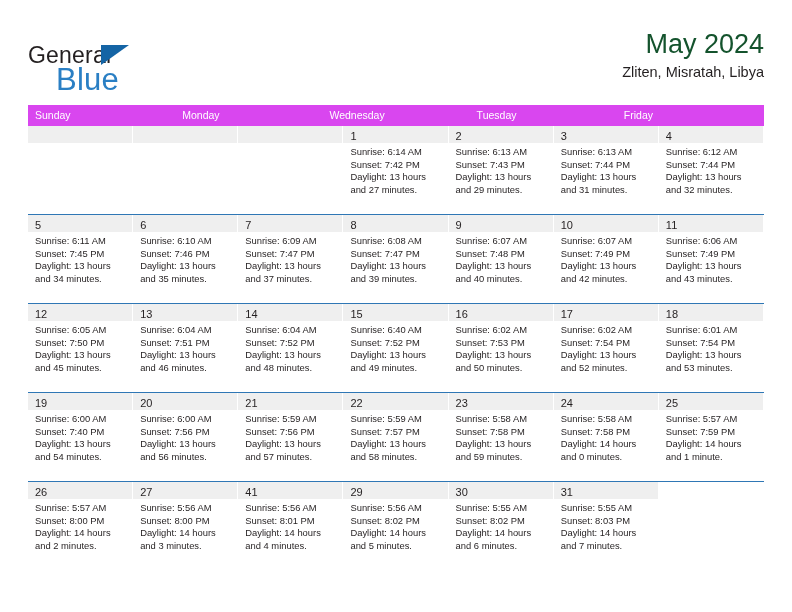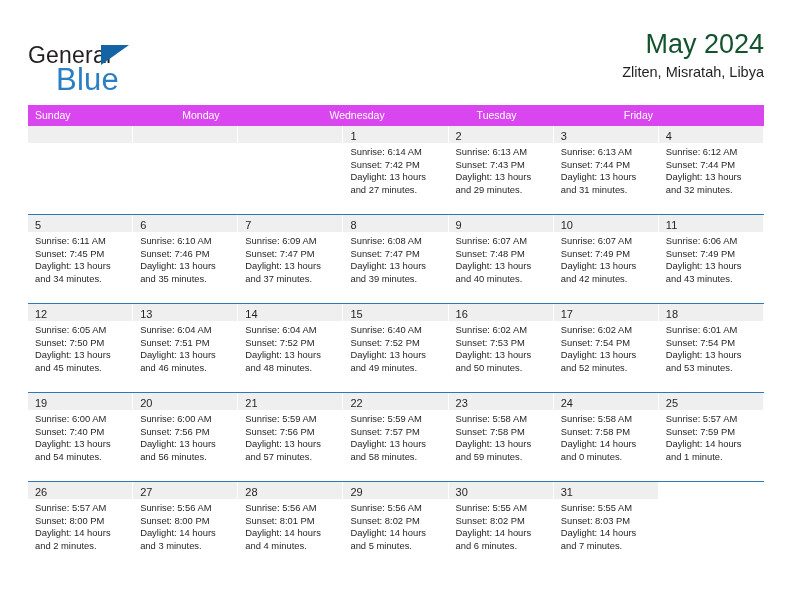--- a/index.html
+++ b/index.html
@@ -432,21 +432,21 @@
           <div class="day-cell">
             <div class="day-band"><span class="day-num">27</span></div>
             <div class="day-body">
               <div class="day-line">Sunrise: 5:56 AM</div>
               <div class="day-line">Sunset: 8:00 PM</div>
               <div class="day-line">Daylight: 14 hours</div>
               <div class="day-line">and 3 minutes.</div>
             </div>
           </div>
           <div class="day-cell">
-            <div class="day-band"><span class="day-num">28</span></div>
+            <div class="day-band"><span class="day-num">41</span></div>
             <div class="day-body">
               <div class="day-line">Sunrise: 5:56 AM</div>
               <div class="day-line">Sunset: 8:01 PM</div>
               <div class="day-line">Daylight: 14 hours</div>
               <div class="day-line">and 4 minutes.</div>
             </div>
           </div>
           <div class="day-cell">
             <div class="day-band"><span class="day-num">29</span></div>
             <div class="day-body">

